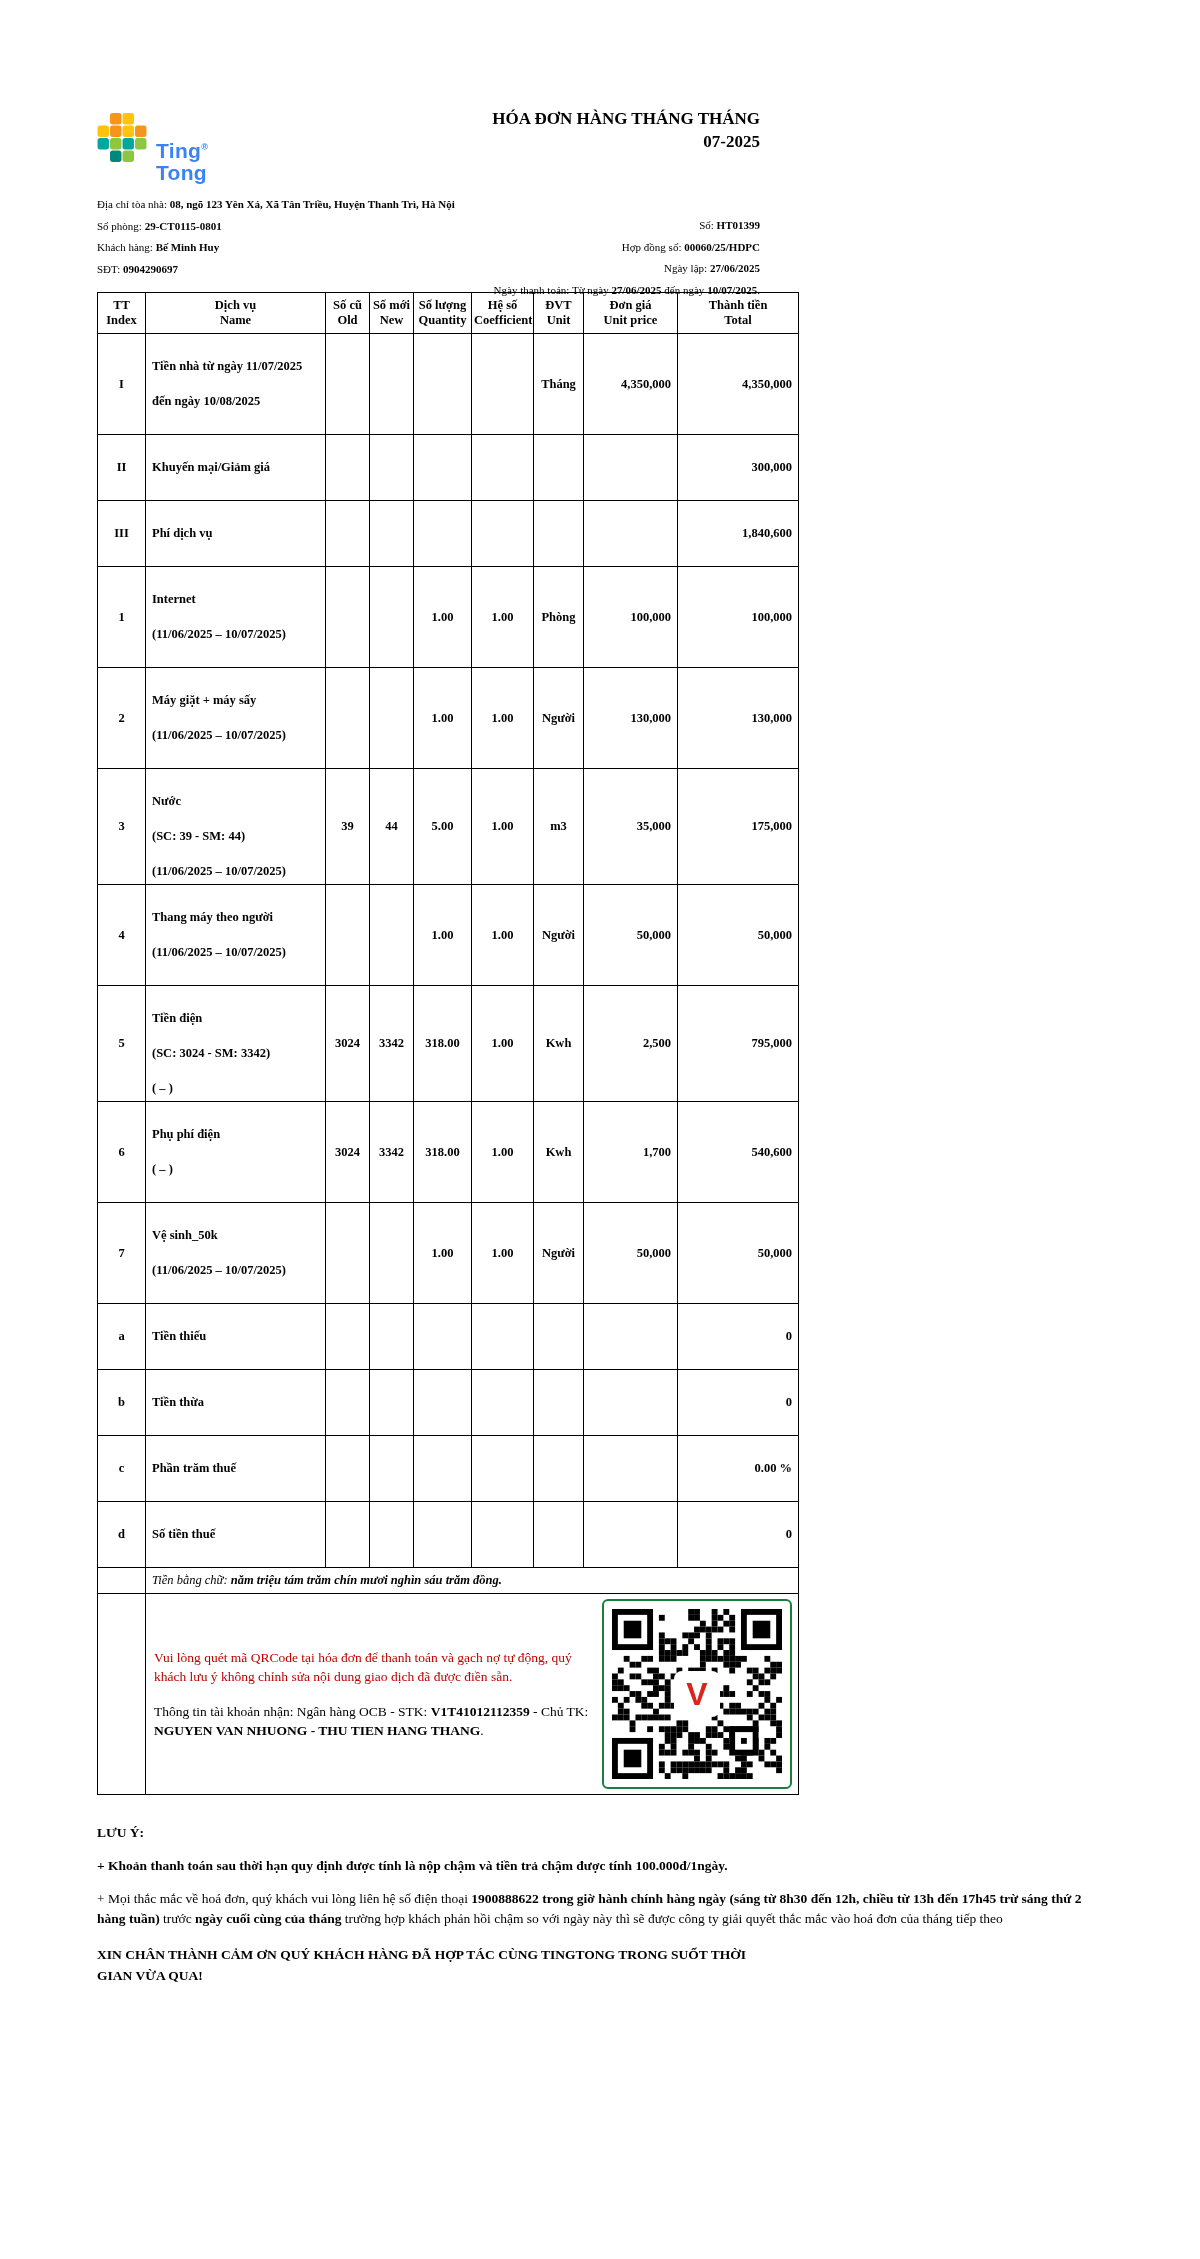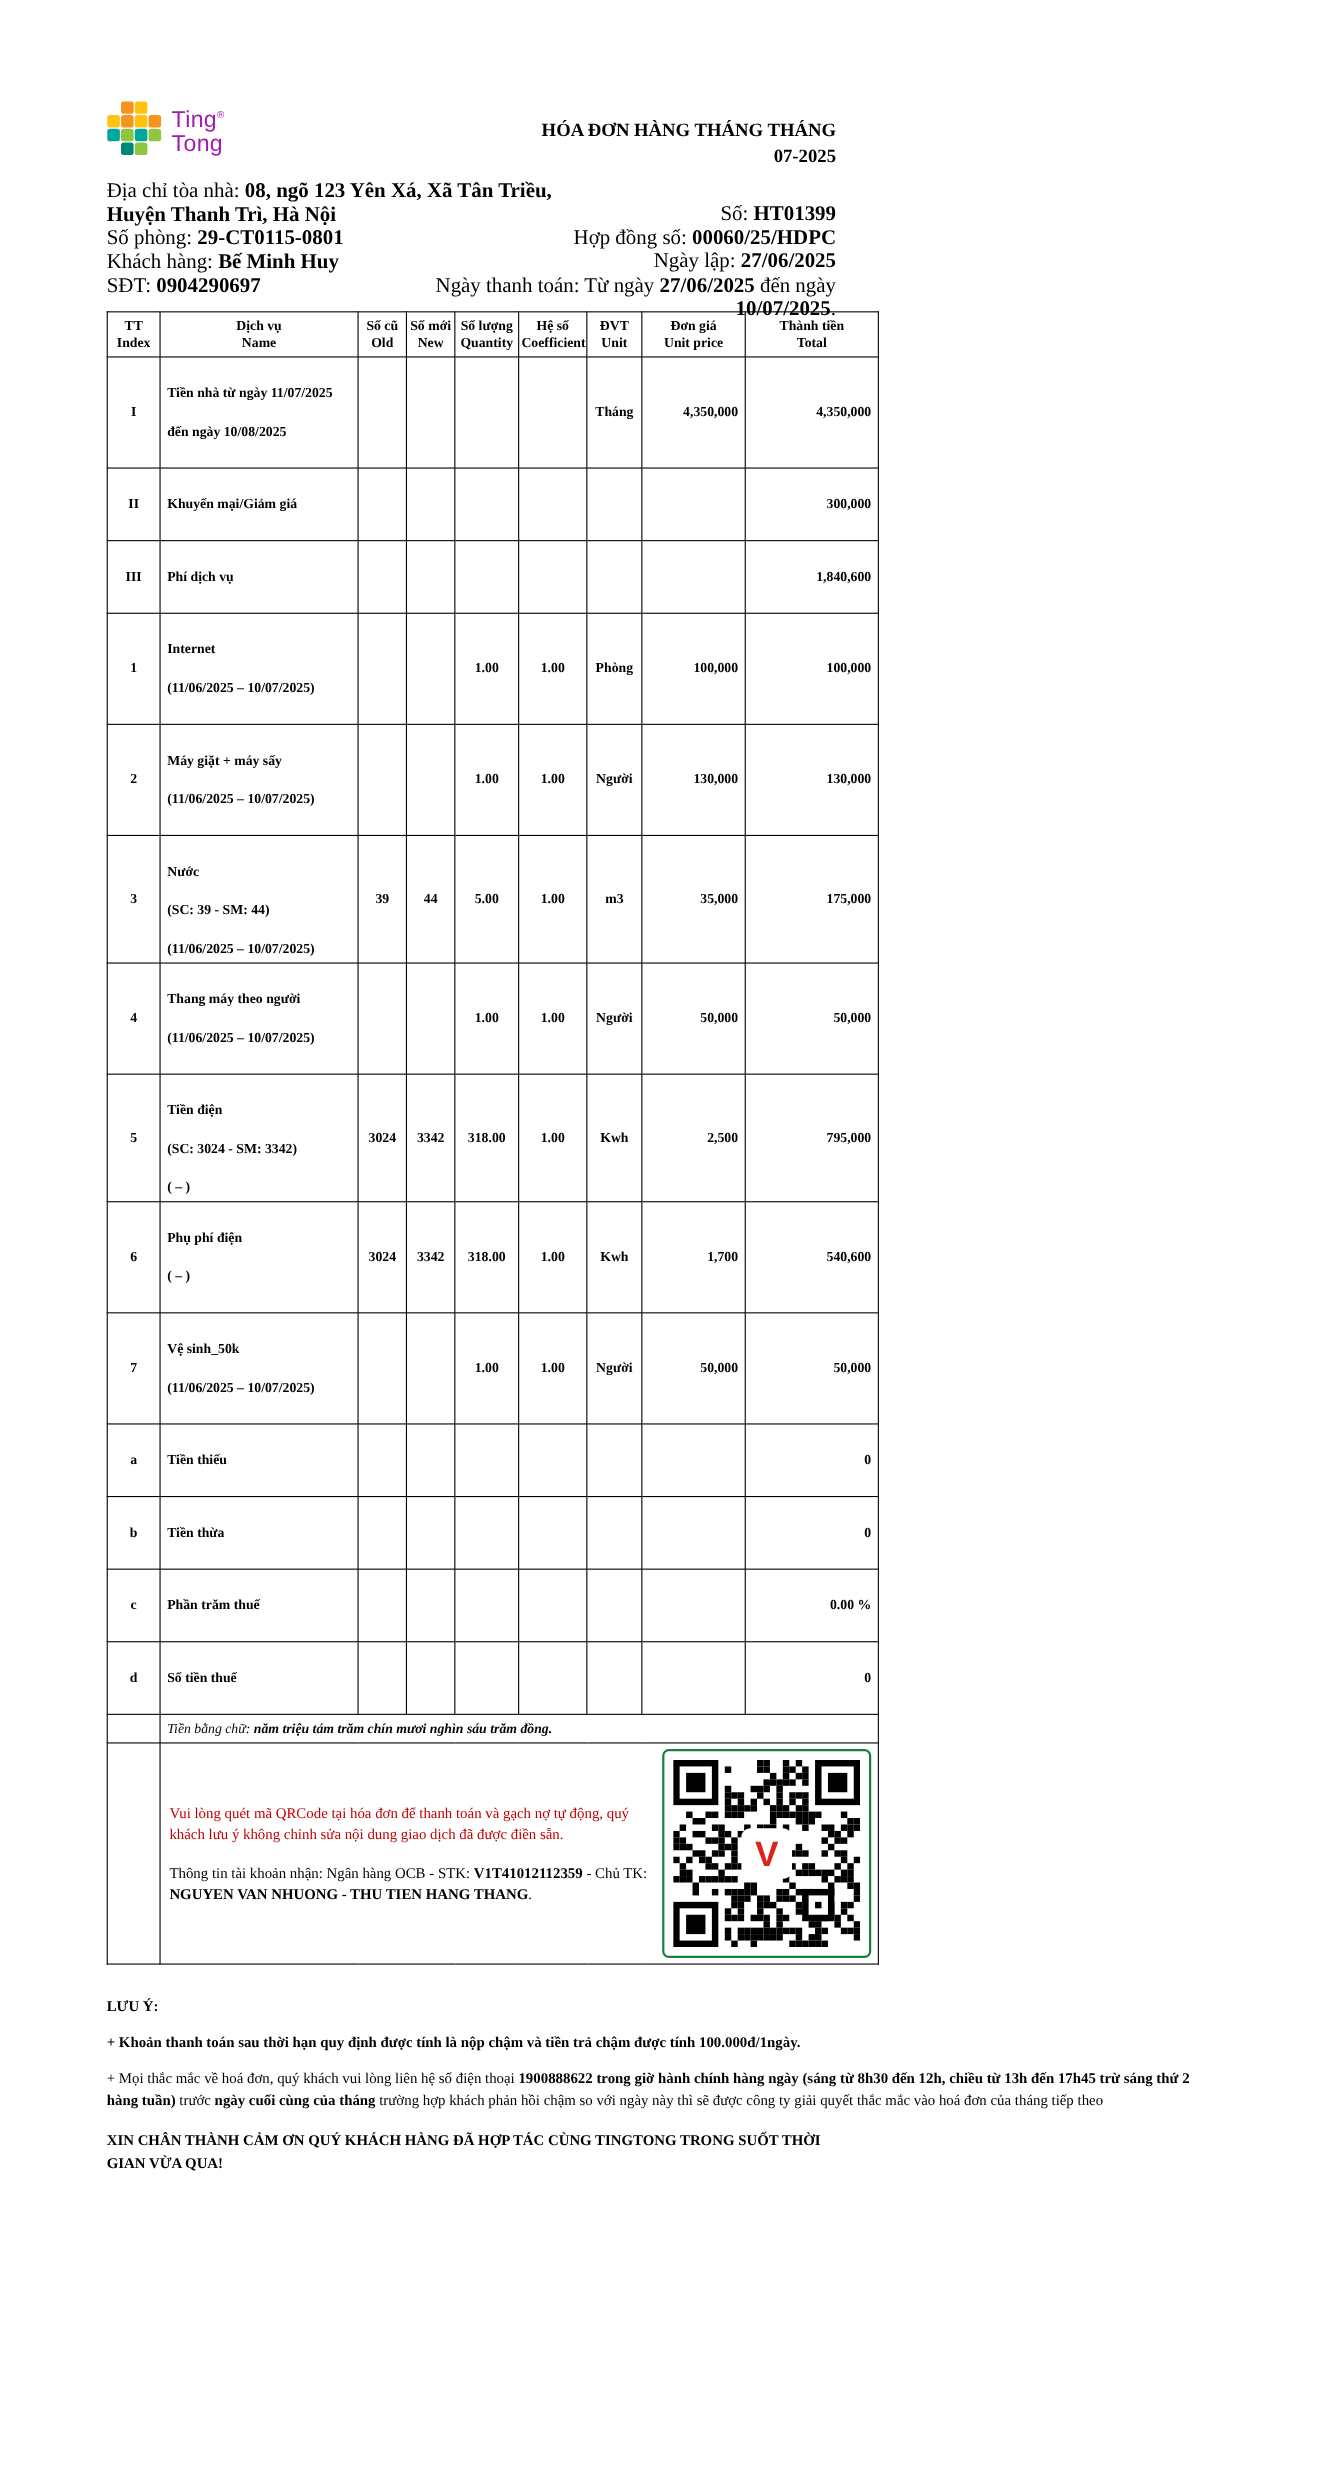--- a/index.html
+++ b/index.html
@@ -4,26 +4,26 @@
 <style>
   * { margin:0; padding:0; box-sizing:border-box; }
   html,body { background:#fff; }
   body { font-family:"Liberation Serif", serif; color:#000; }
   .page { position:relative; width:1200px; height:2259px; background:#fff; overflow:hidden; }
   .doc { position:absolute; left:97px; top:92px; width:1006px; }
 
   
   .header-band { width:663px; display:flex; justify-content:space-between; align-items:flex-start; }
   .logo { display:flex; align-items:center; gap:9px; }
-  .logo-text { font-family:"Liberation Sans", sans-serif; font-weight:normal; color:#a21caf; font-size:21px; line-height:22px; letter-spacing:.3px; }
+  .logo-text { font-family:"Liberation Sans", sans-serif; font-weight:bold; color:#3b82f6; font-size:21px; line-height:22px; letter-spacing:.3px;margin-top:44px; }
   .logo-text .reg { font-size:9px; vertical-align:super; }
   .title { width:292px; text-align:right; font-weight:bold; font-size:17px; line-height:23px; margin-top:15px; }
 
   
-  .info-band { position:relative; width:663px; margin-top:10px; font-size:19px; line-height:21.5px; }
+  .info-band { position:relative; width:663px; margin-top:10px; font-size:11px; line-height:21.5px; }
   .info-left { width:416px; }
   .info-right { position:absolute; top:0; right:0; width:430px; text-align:right;margin-top:21px; }
 
   
   table.inv { border-collapse:collapse; table-layout:fixed; width:701px; margin-top:12px; font-size:12.5px; font-weight:bold; }
   table.inv th, table.inv td { border:1px solid #000; padding:5px 6px; vertical-align:middle; }
   table.inv th { text-align:center; white-space:nowrap; line-height:15px; padding:5px 2px; }
   td.c { text-align:center; }
   td.r { text-align:right; }
   td.l { text-align:left; }

